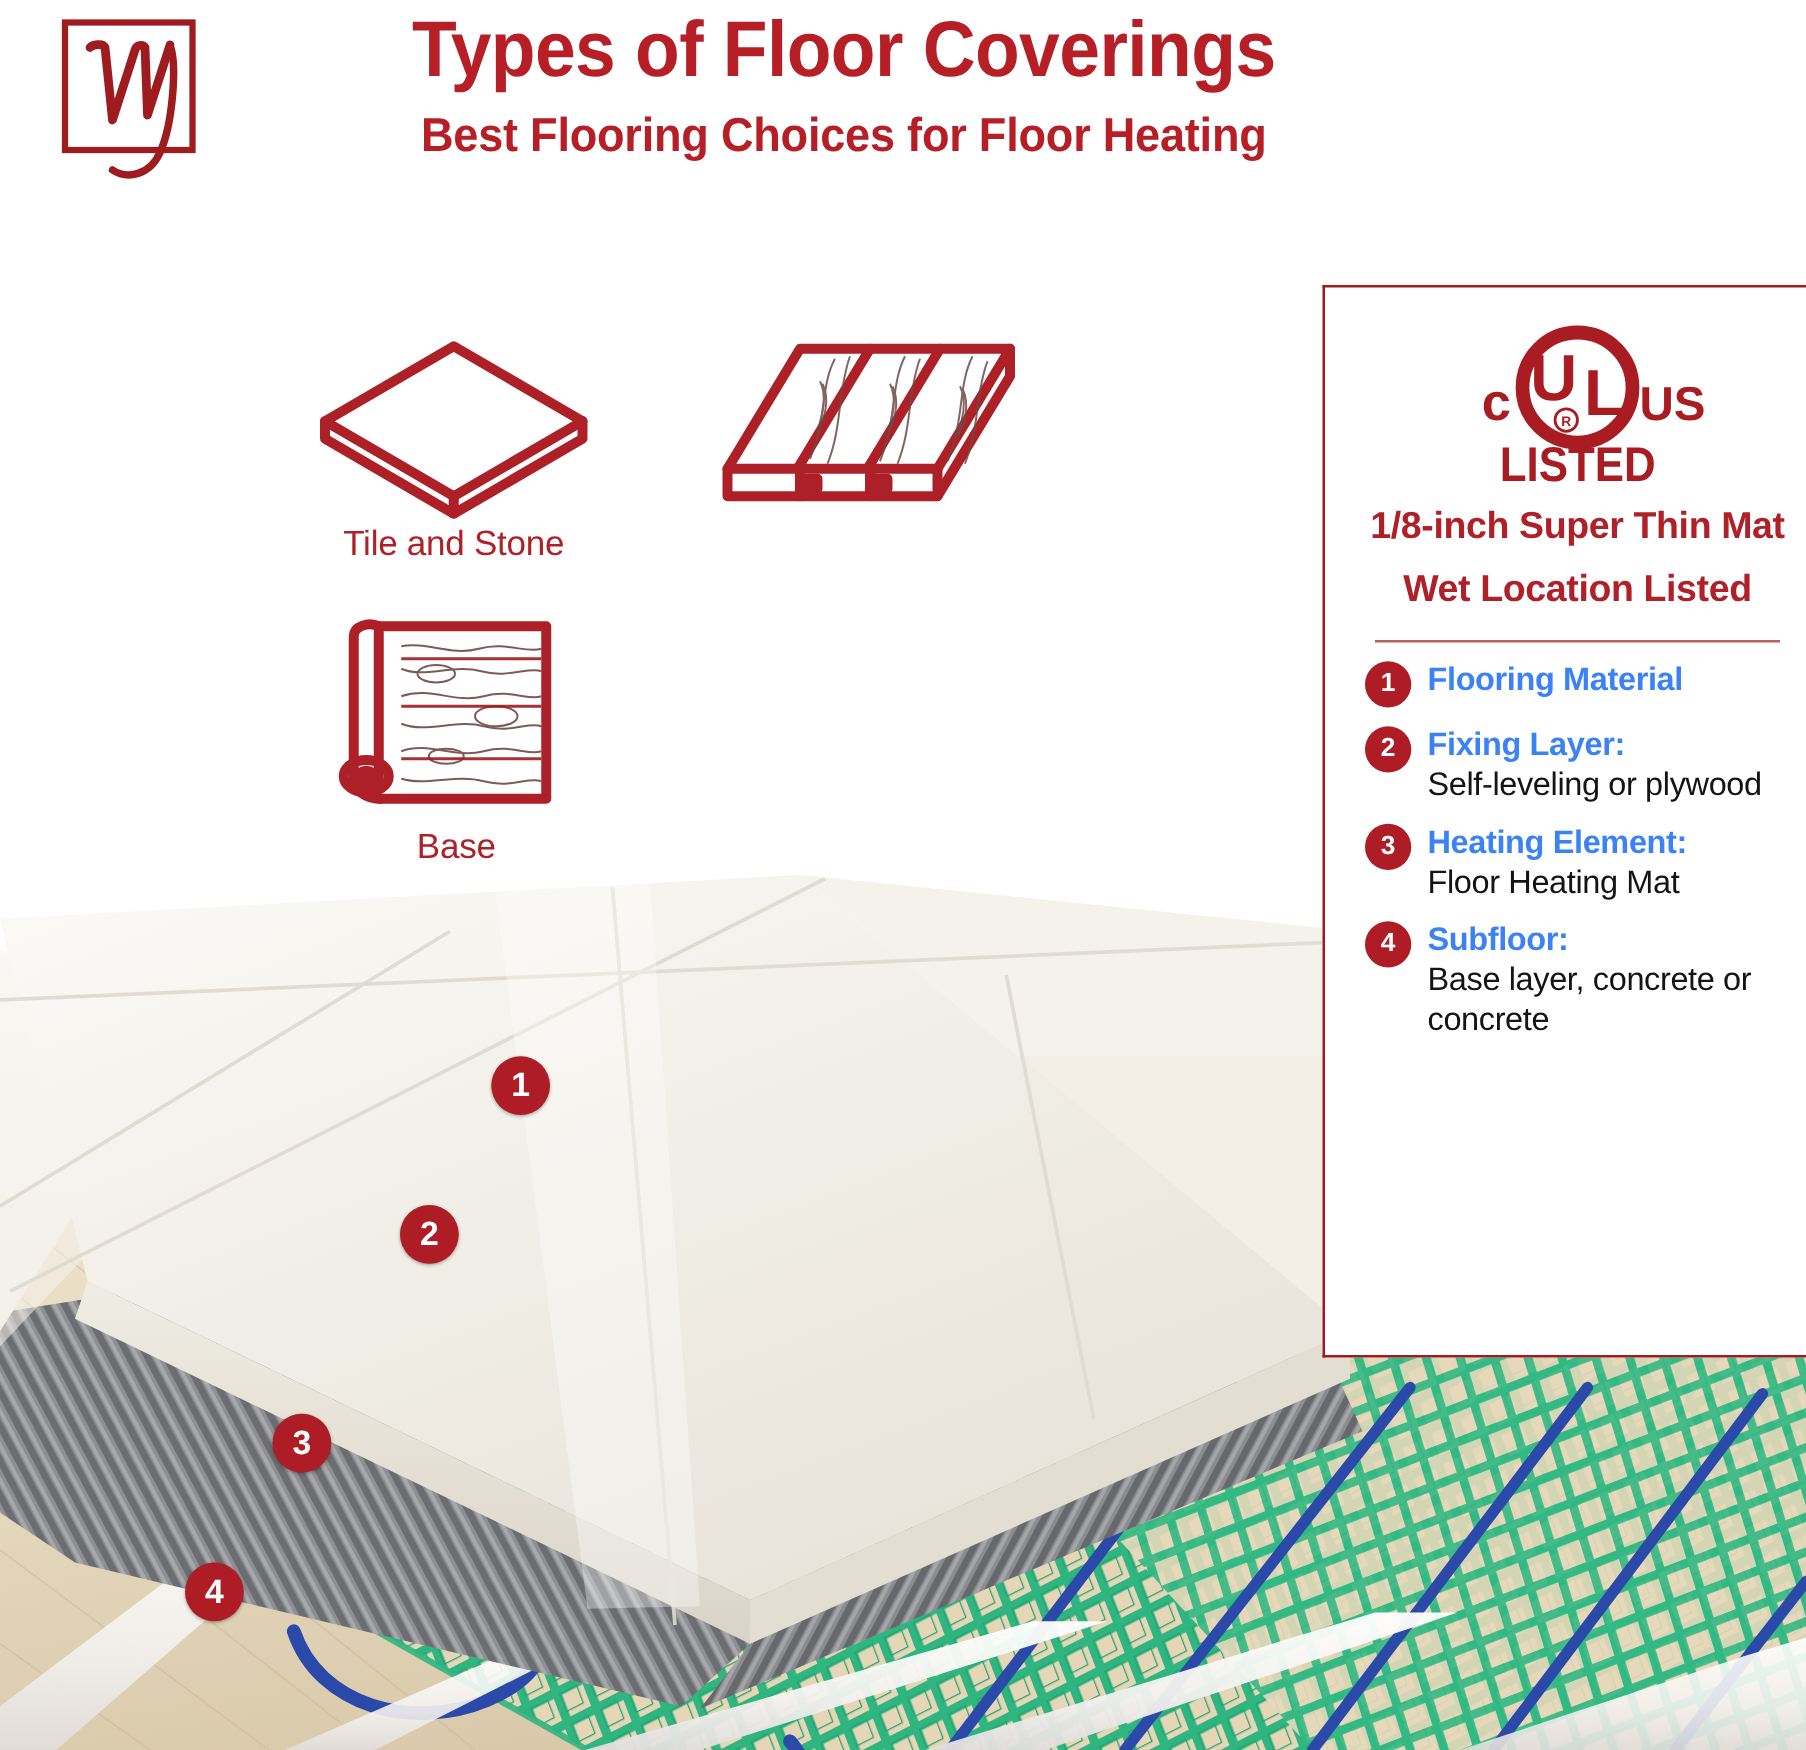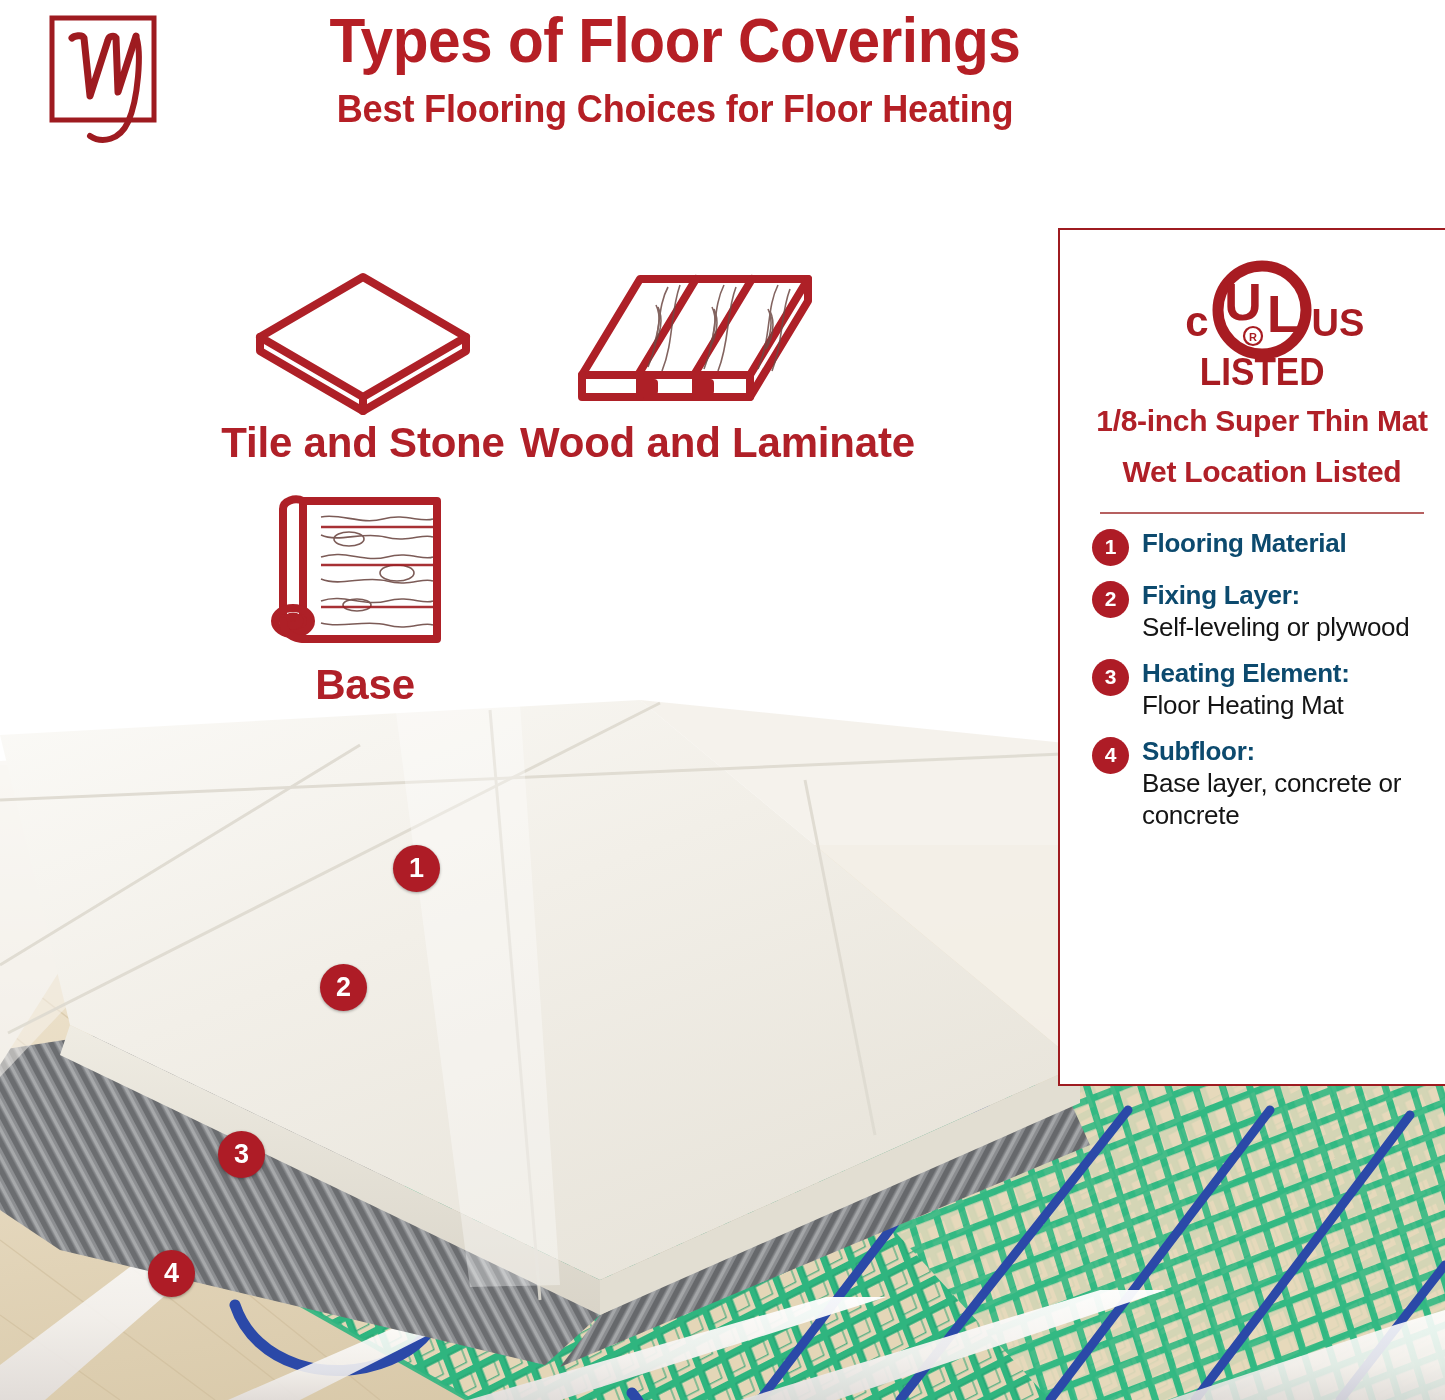--- a/index.html
+++ b/index.html
@@ -30,21 +30,21 @@
 
   
   .scene { position:absolute; left:0; top:205px; width:1445px; height:1195px; overflow:hidden; background:#fff; }
   .scene-svg { position:absolute; left:0; top:0; width:1445px; height:1195px; }
 
   
   .icon-grid { position:absolute; left:200px; top:265px; width:760px; height:470px; z-index:40; }
   .icon-cell { position:absolute; text-align:center; }
   .icon-cell .glyph { display:block; margin:0 auto; }
   .icon-cell .cap {
-    font-size:42px; font-weight:bold; color:#B02028; margin-top:4px;
+    font-size:28px; font-weight:normal; color:#B02028; margin-top:4px;
     letter-spacing:-0.2px; white-space:nowrap;
   }
   #cell-tile   { left:18px;  top:0px;   width:290px; }
   #cell-wood   { left:320px; top:0px;   width:350px; }
   #cell-vinyl  { left:30px;  top:222px; width:270px; }
   #cell-carpet { left:360px; top:222px; width:300px; }
 
   
   .marker {
     position:absolute; border-radius:50%; background:#AE1C26;
@@ -72,21 +72,21 @@
 
   .legend { margin-top:2px; }
   .legend-row { display:flex; align-items:flex-start; margin-bottom:14px; }
   .legend-badge {
     flex:0 0 auto; width:37px; height:37px; border-radius:50%; background:#AE1C26;
     color:#fff; font-weight:bold; font-size:21px; display:flex; align-items:center;
     justify-content:center; margin-right:13px; margin-top:1px;
   }
   .legend-text { flex:1 1 auto; }
   .legend-title {
-    color:#0c4a6e; font-weight:bold; font-size:26px; line-height:1.2; letter-spacing:-0.3px;
+    color:#3b82f6; font-weight:bold; font-size:26px; line-height:1.2; letter-spacing:-0.3px;
   }
   .legend-desc {
     color:#141414; font-weight:normal; font-size:26px; line-height:1.22;
     letter-spacing:-0.3px; margin-top:1px;
   }
 </style>
 </head>
 <body>
 
 <div class="stage">
@@ -261,21 +261,20 @@
           <path d="M110,20 C100,48 104,76 92,106"></path>
           <path d="M86,40 C92,52 88,66 84,80 C90,70 94,54 88,42"></path>
           <path d="M154,20 C142,44 148,70 134,104"></path>
           <path d="M166,22 C156,48 160,76 148,106"></path>
           <path d="M142,42 C148,54 144,68 140,82 C146,72 150,56 144,44"></path>
           <path d="M208,20 C196,44 202,70 188,104"></path>
           <path d="M220,24 C210,50 214,76 202,106"></path>
           <path d="M198,44 C204,56 200,70 196,84 C202,74 206,58 200,46"></path>
         </g>
       </svg>
-      <div class="cap">Wood and Laminate</div>
     </div>
 
     <div class="icon-cell" id="cell-vinyl">
       <svg class="glyph" width="200" height="170" viewBox="0 0 200 170">
         <g fill="none" stroke="#AE2027" stroke-width="8" stroke-linejoin="round" stroke-linecap="round">
           <path d="M18,22 C18,14 30,10 38,14 L38,140 C30,146 18,142 18,134 Z"></path>
           <ellipse cx="28" cy="134" rx="18" ry="13"></ellipse>
           <ellipse cx="28" cy="134" rx="6.5" ry="4.5" fill="#AE2027"></ellipse>
           <path d="M38,14 L172,14 L172,152 L38,152"></path>
           <path d="M18,134 C18,146 28,152 40,152"></path>

